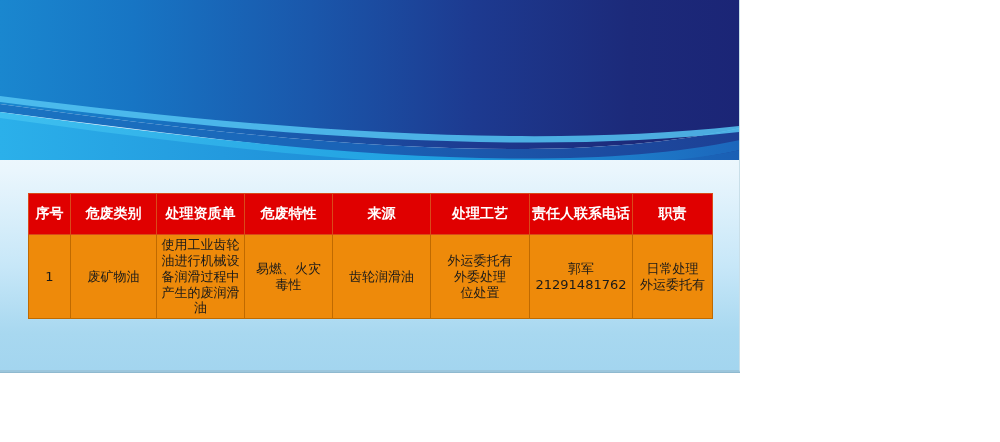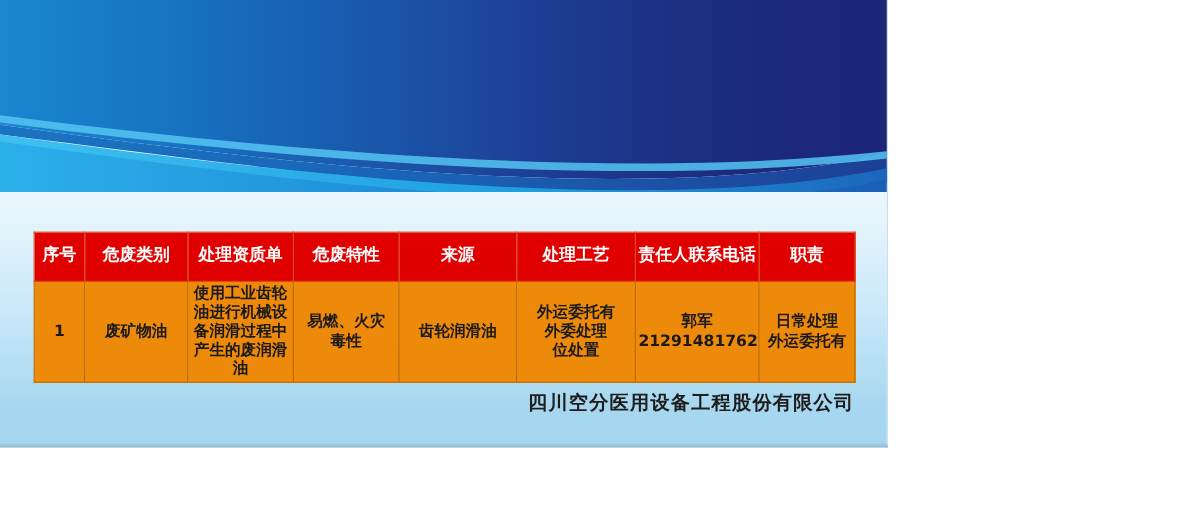--- a/index.html
+++ b/index.html
@@ -99,21 +99,21 @@
     font-size: 14px;
     font-weight: bold;
     height: 36px;
     border-color: #d94a1a;
     line-height: 1.1;
   }
   #info-table tbody td {
     background: #ee8a0a;
     color: #1a1a1a;
     font-size: 13px;
-    font-weight: bold;
+    font-weight: normal;
     height: 72px;
     line-height: 1.22;
   }
   .cell-lines span { display: block; }
   .cell-num { font-size: 14px; }
   .phone-line { letter-spacing: 0px; }
 
   
   #company {
     position: absolute;
@@ -219,16 +219,15 @@
             <span class="phone-line">21291481762</span>
           </td>
           <td class="cell-lines">
             <span>日常处理</span>
             <span>外运委托有</span>
           </td>
         </tr>
       </tbody>
     </table>
 
-    <div id="company">四川空分医用设备工程股份有限公司</div>
 
   </div>
 </div>
 
 </body></html>

